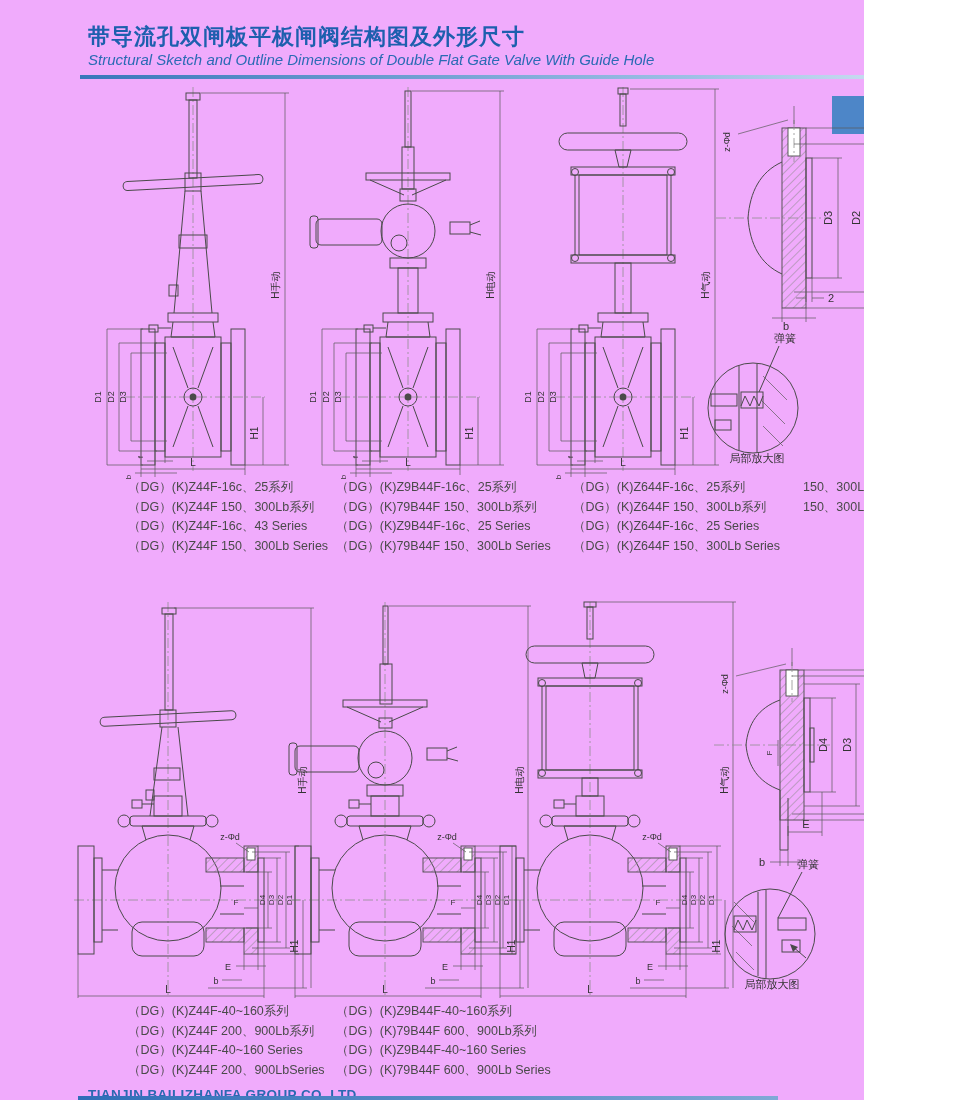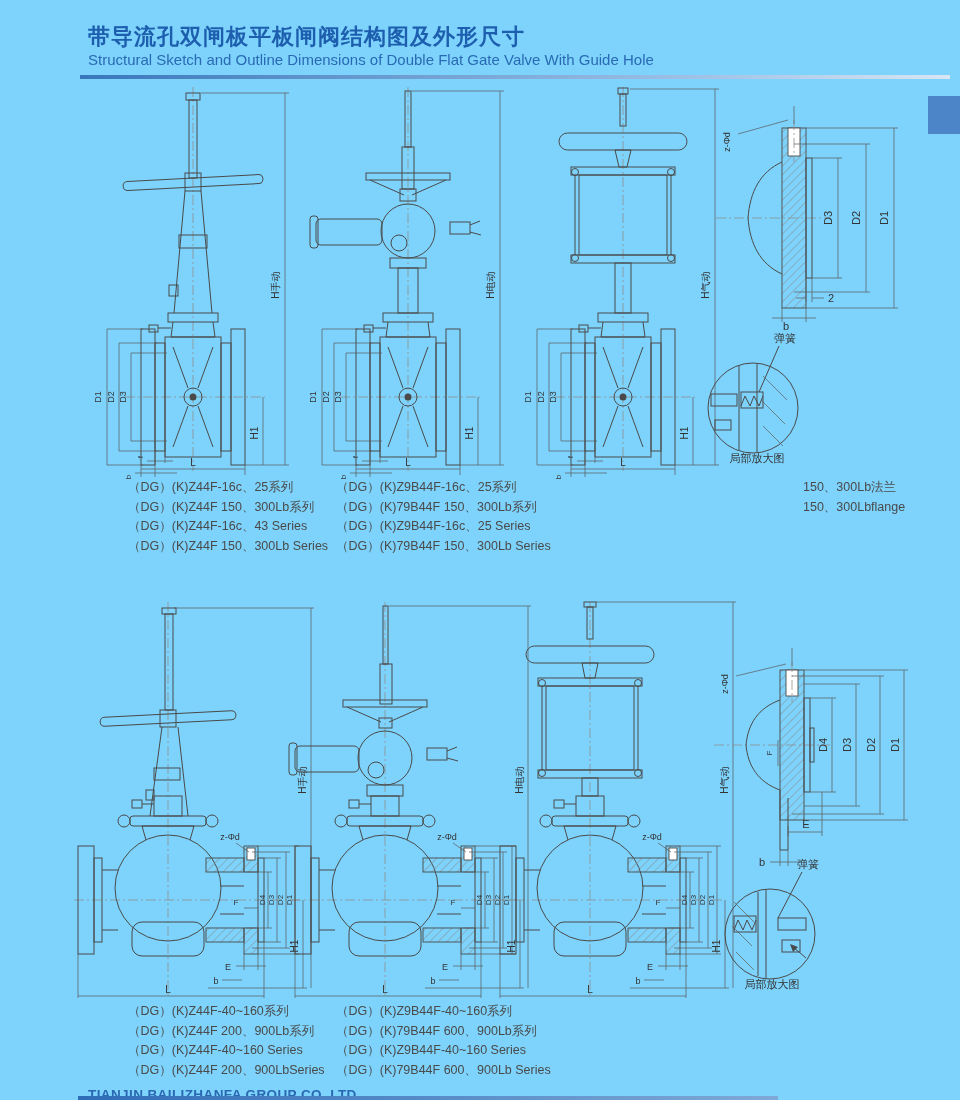--- a/index.html
+++ b/index.html
@@ -1,20 +1,20 @@
 <!DOCTYPE html>
 <html><head>
 <meta charset="utf-8">
 <style>
   html,body{margin:0;padding:0;background:#fff;}
-  .page{position:relative;width:960px;height:1100px;background:#7dd3fc;overflow:hidden;
+  .page{position:relative;width:864px;height:1100px;background:#f0abfc;overflow:hidden;
         font-family:"Liberation Sans","DejaVu Sans",sans-serif;}
   .abs{position:absolute;}
   .title-zh{left:88px;top:22px;font-size:22px;font-weight:bold;color:#1d5fae;letter-spacing:1px;}
-  .title-en{left:88px;top:51px;font-size:15px;color:#2a6ab4;}
+  .title-en{left:88px;top:51px;font-size:15px;color:#2a6ab4;font-style:italic;}
   .title-rule{left:80px;top:75px;width:870px;height:4px;
               background:linear-gradient(to right,#3877bb,#9dc0e5 70%,#d8e6f4);}
   .corner-tab{right:0;top:96px;width:32px;height:38px;background:#4d86c8;}
   .caption-col{position:absolute;font-size:12.5px;color:#4a4a4a;line-height:19.5px;white-space:nowrap;margin-left:40px;}
   .footer-text{left:88px;top:1087px;font-size:13.5px;font-weight:bold;color:#2a68b2;letter-spacing:.4px;}
   .bottom-bar{left:78px;top:1096px;width:700px;height:4px;
               background:linear-gradient(to right,#2f6db8,#7fa9d6);}
   svg{overflow:visible;}
   .s{stroke:#4a4a4a;fill:none;stroke-width:1;}
   .cl{stroke:#8f8f8f;fill:none;stroke-width:.8;stroke-dasharray:10 3 2 3;}
@@ -294,20 +294,26 @@
     <div>（DG）(K)Z44F-16c、25系列</div>
     <div>（DG）(K)Z44F 150、300Lb系列</div>
     <div>（DG）(K)Z44F-16c、43 Series</div>
     <div>（DG）(K)Z44F 150、300Lb Series</div>
   </div>
   <div class="caption-col" style="left:296px;top:478px">
     <div>（DG）(K)Z9B44F-16c、25系列</div>
     <div>（DG）(K)79B44F 150、300Lb系列</div>
     <div>（DG）(K)Z9B44F-16c、25 Series</div>
     <div>（DG）(K)79B44F 150、300Lb Series</div>
+  </div>
+  <div class="caption-col" style="left:533px;top:478px">
+    <div>（DG）(K)Z644F-16c、25系列</div>
+    <div>（DG）(K)Z644F 150、300Lb系列</div>
+    <div>（DG）(K)Z644F-16c、25 Series</div>
+    <div>（DG）(K)Z644F 150、300Lb Series</div>
   </div>
   <div class="caption-col" style="left:763px;top:478px">
     <div>150、300Lb法兰</div>
     <div>150、300Lbflange</div>
   </div>
 
   <svg class="abs" style="left:70px;top:600px" width="245" height="400" viewBox="0 0 245 400">
     <defs>
       <pattern id="hp2a" patternUnits="userSpaceOnUse" width="6" height="6" patternTransform="rotate(45)">
         <line x1="0" y1="0" x2="0" y2="6" stroke="#8a8a8a" stroke-width="1"></line>

